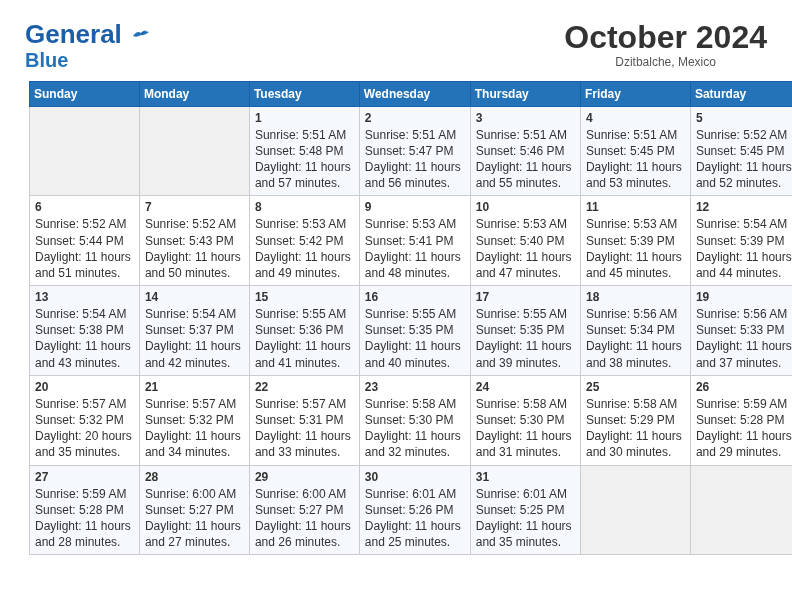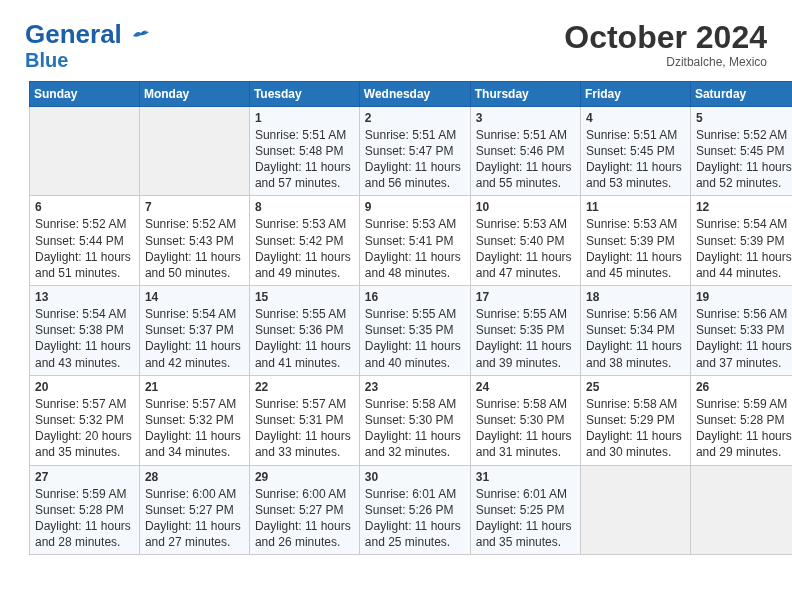--- a/index.html
+++ b/index.html
@@ -22,21 +22,21 @@
       align-items: flex-start;
     }
     .logo-text {
       font-size: 26px;
       font-weight: bold;
       color: #333;
       line-height: 1.1;
     }
     .logo-text span.blue { color: #1a5fa8; }
     .title-area {
-      text-align: right;
+      text-align: center;
     }
     .month-title {
       font-size: 32px;
       font-weight: bold;
       color: #333;
       line-height: 1.1;
     }
     .subtitle {
       font-size: 12px;
       color: #555;

